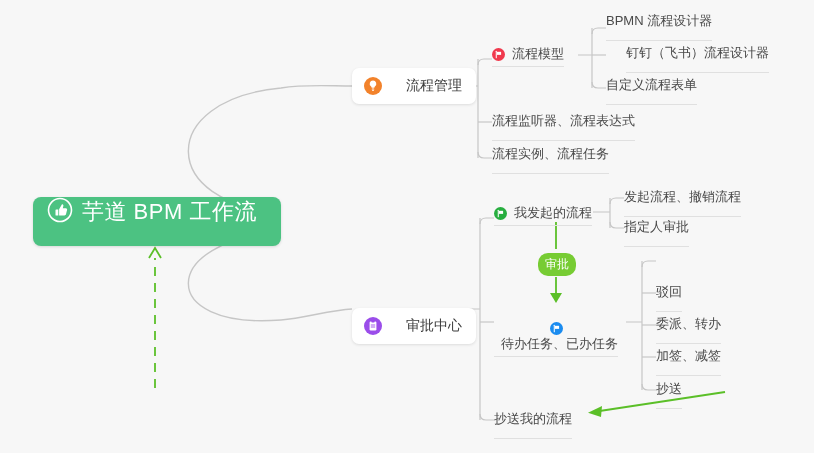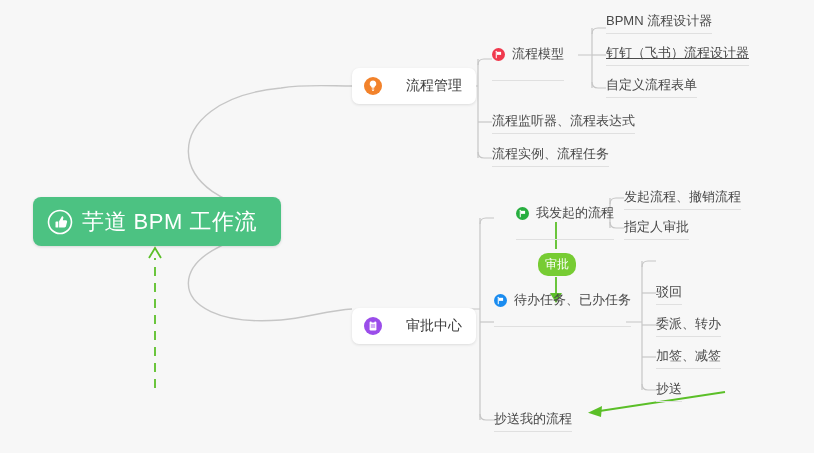--- a/index.html
+++ b/index.html
@@ -32,21 +32,21 @@
   .root-node {
     position: absolute;
     left: 33px;
     top: 197px;
     width: 248px;
     height: 49px;
     background: #4cc282;
     border-radius: 8px;
     box-shadow: 0 1px 3px rgba(0,0,0,0.13);
     display: flex;
-    align-items: center;
+    align-items: flex-start;
     padding-left: 14px;
     box-sizing: border-box;
   }
   .root-node .label {
     color: #ffffff;
     font-size: 22px;
     letter-spacing: 0.5px;
     margin-left: 9px;
     white-space: nowrap;
   }
@@ -70,36 +70,36 @@
     margin-left: 24px;
   }
 
   
   .topic2 {
     position: absolute;
     display: flex;
     align-items: center;
     white-space: nowrap;
     border-bottom: 1px solid #e0e0e0;
-    padding-bottom: 17px;
+    padding-bottom: 3px;
   }
   .topic2 .label {
     font-size: 13px;
     color: #4a4a4a;
     margin-left: 7px;
   }
 
   
   .leaf {
     position: absolute;
     white-space: nowrap;
     font-size: 13px;
     color: #4a4a4a;
     border-bottom: 1px solid #e0e0e0;
-    padding-bottom: 3px;
+    padding-bottom: 10px;
   }
 
   
   .callout-node {
     position: absolute;
     left: 39px;
     top: 390px;
     height: 39px;
     background: #ffffff;
     border-radius: 7px;
@@ -226,47 +226,47 @@
         <path d="M4.6 3.4v7.2" stroke="#ffffff" stroke-width="1.1" stroke-linecap="round"></path>
         <path d="M5.2 4.1h4.6v3.3H5.2z" fill="#ffffff"></path>
       </svg>
     </span>
     <span class="label">流程模型</span>
   </div>
   <div class="leaf" style="left:492px; top:112px;">流程监听器、流程表达式</div>
   <div class="leaf" style="left:492px; top:145px;">流程实例、流程任务</div>
 
   <div class="leaf" style="left:606px; top:12px;">BPMN 流程设计器</div>
-  <div class="leaf" style="left:606px; top:44px;text-decoration:underline;">钉钉（飞书）流程设计器</div>
+  <div class="leaf" style="left:626px; top:44px;">钉钉（飞书）流程设计器</div>
   <div class="leaf" style="left:606px; top:76px;">自定义流程表单</div>
 
   <div class="branch-node" style="left:352px; top:308px;text-align:right;">
     <span class="ic ic-18">
       <svg viewBox="0 0 18 18" width="18" height="18">
         <circle cx="9" cy="9" r="9" fill="#9b4dea"></circle>
         <rect x="5.6" y="4.6" width="6.8" height="8.8" rx="1.2" fill="#ffffff"></rect>
         <rect x="7.3" y="3.6" width="3.4" height="1.9" rx="0.9" fill="#9b4dea"></rect>
         <path d="M7.2 8h3.6M7.2 10h3.6" stroke="#9b4dea" stroke-width="0.9" stroke-linecap="round"></path>
       </svg>
     </span>
     <span class="label">审批中心</span>
   </div>
 
-  <div class="topic2" style="left:516px; top:204px;">
+  <div class="topic2" style="left:494px; top:204px;">
     <span class="ic ic-13">
       <svg viewBox="0 0 14 14" width="13" height="13">
         <circle cx="7" cy="7" r="7" fill="#27ae3f"></circle>
         <path d="M4.6 3.4v7.2" stroke="#ffffff" stroke-width="1.1" stroke-linecap="round"></path>
         <path d="M5.2 4.1h4.6v3.3H5.2z" fill="#ffffff"></path>
       </svg>
     </span>
     <span class="label">我发起的流程</span>
   </div>
 
-  <div class="topic2" style="left:494px; top:291px;">
+  <div class="topic2" style="left:494px; top:322px;flex-direction:column;">
     <span class="ic ic-13">
       <svg viewBox="0 0 14 14" width="13" height="13">
         <circle cx="7" cy="7" r="7" fill="#1a8cf0"></circle>
         <path d="M4.6 3.4v7.2" stroke="#ffffff" stroke-width="1.1" stroke-linecap="round"></path>
         <path d="M5.2 4.1h4.6v3.3H5.2z" fill="#ffffff"></path>
       </svg>
     </span>
     <span class="label">待办任务、已办任务</span>
   </div>
 

